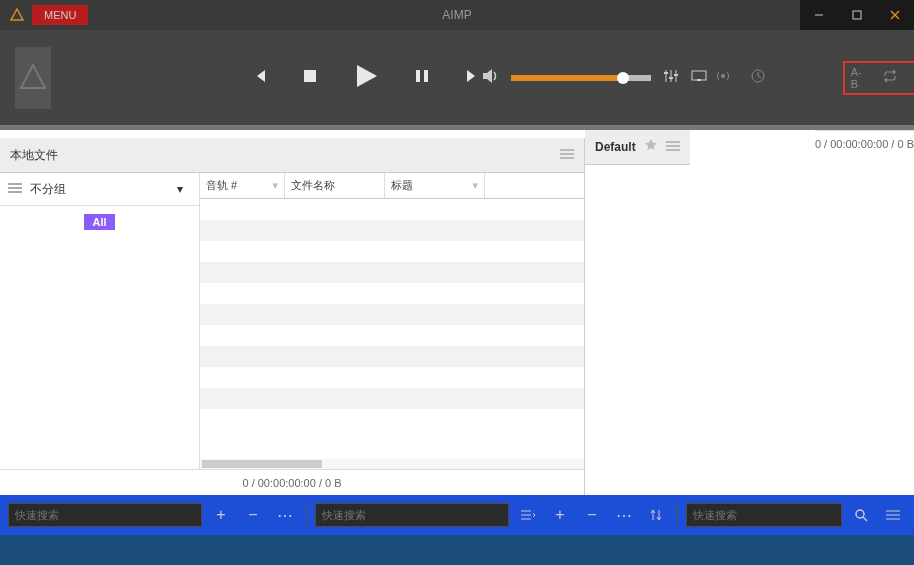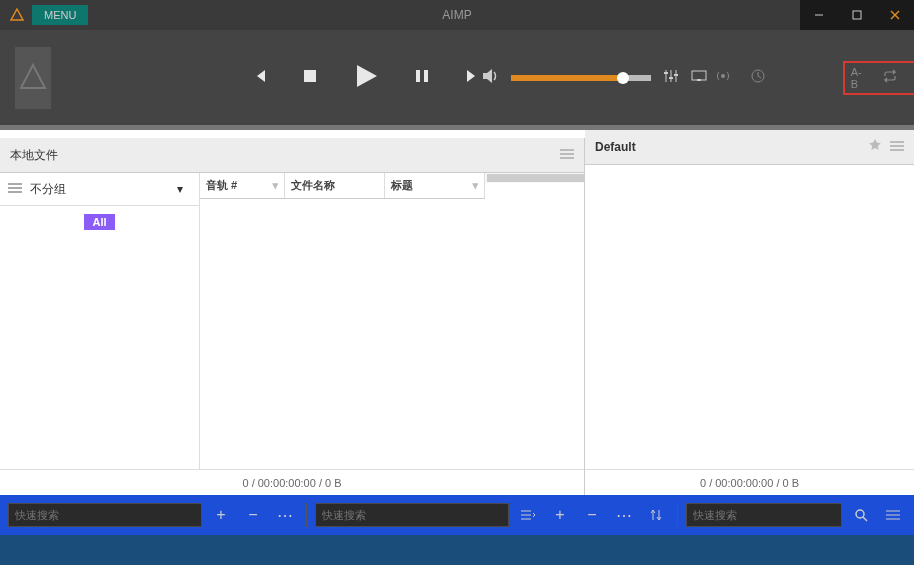--- a/index.html
+++ b/index.html
@@ -1,21 +1,21 @@
 <!DOCTYPE html>
 <html><head>
 <meta charset="utf-8">
 <style>
 * { margin: 0; padding: 0; box-sizing: border-box; font-family: "Microsoft YaHei", Arial, sans-serif; }
 body { background: #1a4d7a; width: 914px; height: 565px; overflow: hidden; }
 .app { width: 914px; }
 
 .titlebar { height: 30px; background: #3a3a3a; display: flex; align-items: center; position: relative; }
 .logo { width: 18px; height: 18px; margin: 0 6px 0 8px; display: flex; align-items: center; justify-content: center; }
-.menu-btn { background: #0f766e; color: #ccc; padding: 4px 12px; font-size: 11px; cursor: pointer; }
+.menu-btn { background: #b91c1c; color: #ccc; padding: 4px 12px; font-size: 11px; cursor: pointer; }
 .title { position: absolute; left: 50%; transform: translateX(-50%); color: #999; font-size: 12px; }
 .win-controls { margin-left: auto; display: flex; background: #1a1a1a; }
 .win-btn { width: 38px; height: 30px; display: flex; align-items: center; justify-content: center; cursor: pointer; color: #ccc; }
 
 .player { height: 95px; background: #444; display: flex; align-items: center; }
 .album-art { width: 62px; height: 62px; background: #555; margin: 0 0 0 15px; display: flex; align-items: center; justify-content: center; }
 .controls { margin-left: 200px; display: flex; gap: 35px; align-items: center; }
 .ctrl-btn { cursor: pointer; color: #e8e8e8; }
 .right-area { margin-left: auto; margin-right: 15px; display: flex; gap: 8px; }
 .vol-row { display: flex; align-items: center; gap: 12px; }
@@ -24,30 +24,30 @@
 .vol-thumb { position: absolute; left: 80%; top: 50%; transform: translate(-50%,-50%); width: 12px; height: 12px; border-radius: 50%; background: #fff; }
 .eq-btn { cursor: pointer; color: #ccc; }
 .sec-row { display: flex; align-items: center; justify-content: flex-end; gap: 20px; }
 .highlight-box { border: 2px solid #d43a2f; padding: 3px 6px; display: flex; gap: 18px; align-items: center; }
 .ab-btn { color: #888; font-size: 11px; cursor: pointer; }
 
 .progress-bar { height: 5px; background: #777; }
 
 .content { height: 365px; background: #fff; display: flex; }
 .left-pane { width: 585px; display: flex; flex-direction: column; border-right: 1px solid #ccc; margin-top: 8px; }
-.right-pane { flex: 1; display: flex; flex-direction: column; }
+.right-pane { flex: 1; display: flex; }
 .tab-header { height: 35px; background: #ededed; display: flex; align-items: center; padding: 0 10px; border-bottom: 1px solid #ccc; gap: 8px; }
 .tab-title { font-size: 12px; color: #333; flex: 1; }
 .hdr-icon { cursor: pointer; color: #888; }
 .filter-row { height: 33px; display: flex; align-items: center; padding: 0 8px; gap: 8px; border-bottom: 1px solid #ddd; }
 .dropdown { flex: 1; font-size: 12px; color: #333; display: flex; align-items: center; justify-content: space-between; padding-right: 8px; }
 .table-area { display: flex; flex: 1; }
 .side-col { width: 200px; border-right: 1px solid #ddd; text-align: center; }
 .all-btn { background: #8b5cf6; color: #fff; font-size: 11px; padding: 2px 8px; margin: 8px; display: inline-block; cursor: pointer; font-weight: bold; }
-.grid { flex: 1; display: flex; flex-direction: row; overflow: hidden; font-weight: bold; }
+.grid { flex: 1; display: flex; flex-direction: column; overflow: hidden; }
 .grid-header { display: flex; height: 26px; border-bottom: 1px solid #ccc; }
 .col { border-right: 1px solid #ddd; font-size: 11px; color: #444; padding: 4px 6px; display: flex; justify-content: space-between; align-items: center; }
 .col1 { width: 85px; } .col2 { width: 100px; } .col3 { width: 100px; } .col4 { flex: 1; }
 .rows { flex: 1; }
 .row { height: 21px; }
 .row:nth-child(even) { background: #f2f2f2; }
 .scrollbar-h { height: 10px; background: #f6f6f6; display: flex; align-items: center; }
 .scroll-thumb { width: 120px; height: 8px; background: #ccc; margin-left: 2px; }
 .status { height: 26px; font-size: 11px; color: #666; display: flex; align-items: center; justify-content: center; border-top: 1px solid #ddd; }
 

